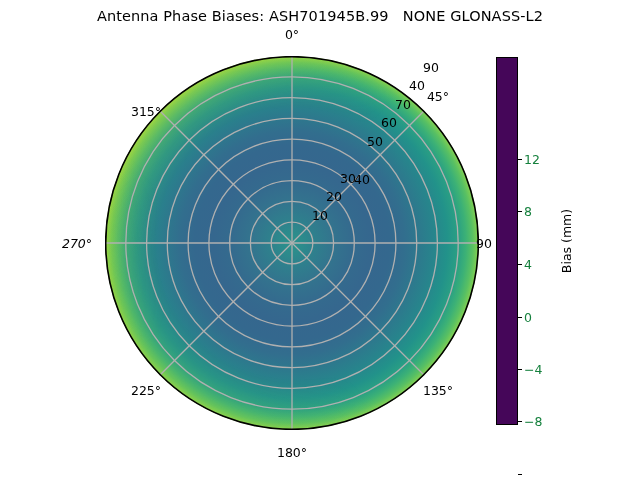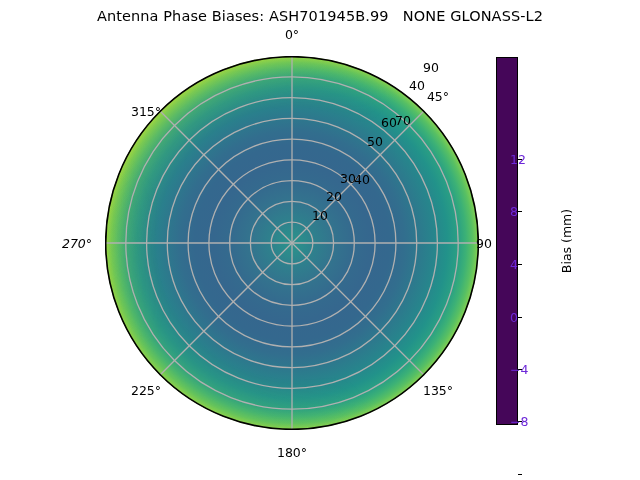--- a/index.html
+++ b/index.html
@@ -80,23 +80,23 @@
   }
   .cbar-tickmark {
     position: absolute;
     left: 22px;
     width: 4px;
     height: 1px;
     background: #000000;
   }
   .cbar-ticklabel {
     position: absolute;
-    left: 14px;
-    font-size: 12.5px;
-    color: #6d28d9;
+    left: 28px;
+    font-size: 12.5px;
+    color: #15803d;
     transform: translateY(-50%);
     white-space: nowrap;
   }
   #colorbar-label {
     position: absolute;
     left: 566px;
     top: 241px;
     font-size: 12.5px;
     color: #000000;
     transform: translate(-50%, -50%) rotate(-90deg);
@@ -200,21 +200,21 @@
 
       <circle cx="187" cy="187" r="186.3" fill="none" stroke="#000000" stroke-width="1.6"></circle>
     </svg>
 
     <div class="r-tick-label" style="left:215px; top:159px;">10</div>
     <div class="r-tick-label" style="left:229px; top:140px;">20</div>
     <div class="r-tick-label" style="left:243px; top:122px;text-align:center;">30</div>
     <div class="r-tick-label" style="left:257px; top:103px;margin-top:20px;">40</div>
     <div class="r-tick-label" style="left:270px; top:85px;">50</div>
     <div class="r-tick-label" style="left:284px; top:66px;">60</div>
-    <div class="r-tick-label" style="left:298px; top:48px;margin-top:16px;">70</div>
+    <div class="r-tick-label" style="left:298px; top:48px;">70</div>
     <div class="r-tick-label" style="left:312px; top:29px;">40</div>
     <div class="r-tick-label" style="left:326px; top:11px;">90</div>
 
     <div class="theta-label" style="left:187px; top:-22px;">0°</div>
     <div class="theta-label" style="left:333px; top:40px;">45°</div>
     <div class="theta-label" style="left:333px; top:334px;">135°</div>
     <div class="theta-label" style="left:187px; top:396px;">180°</div>
     <div class="theta-label" style="left:41px;  top:334px;text-align:right;">225°</div>
     <div class="theta-label" style="left:-28px; top:187px;font-style:italic;">270°</div>
     <div class="theta-label" style="left:41px;  top:55px;">315°</div>

